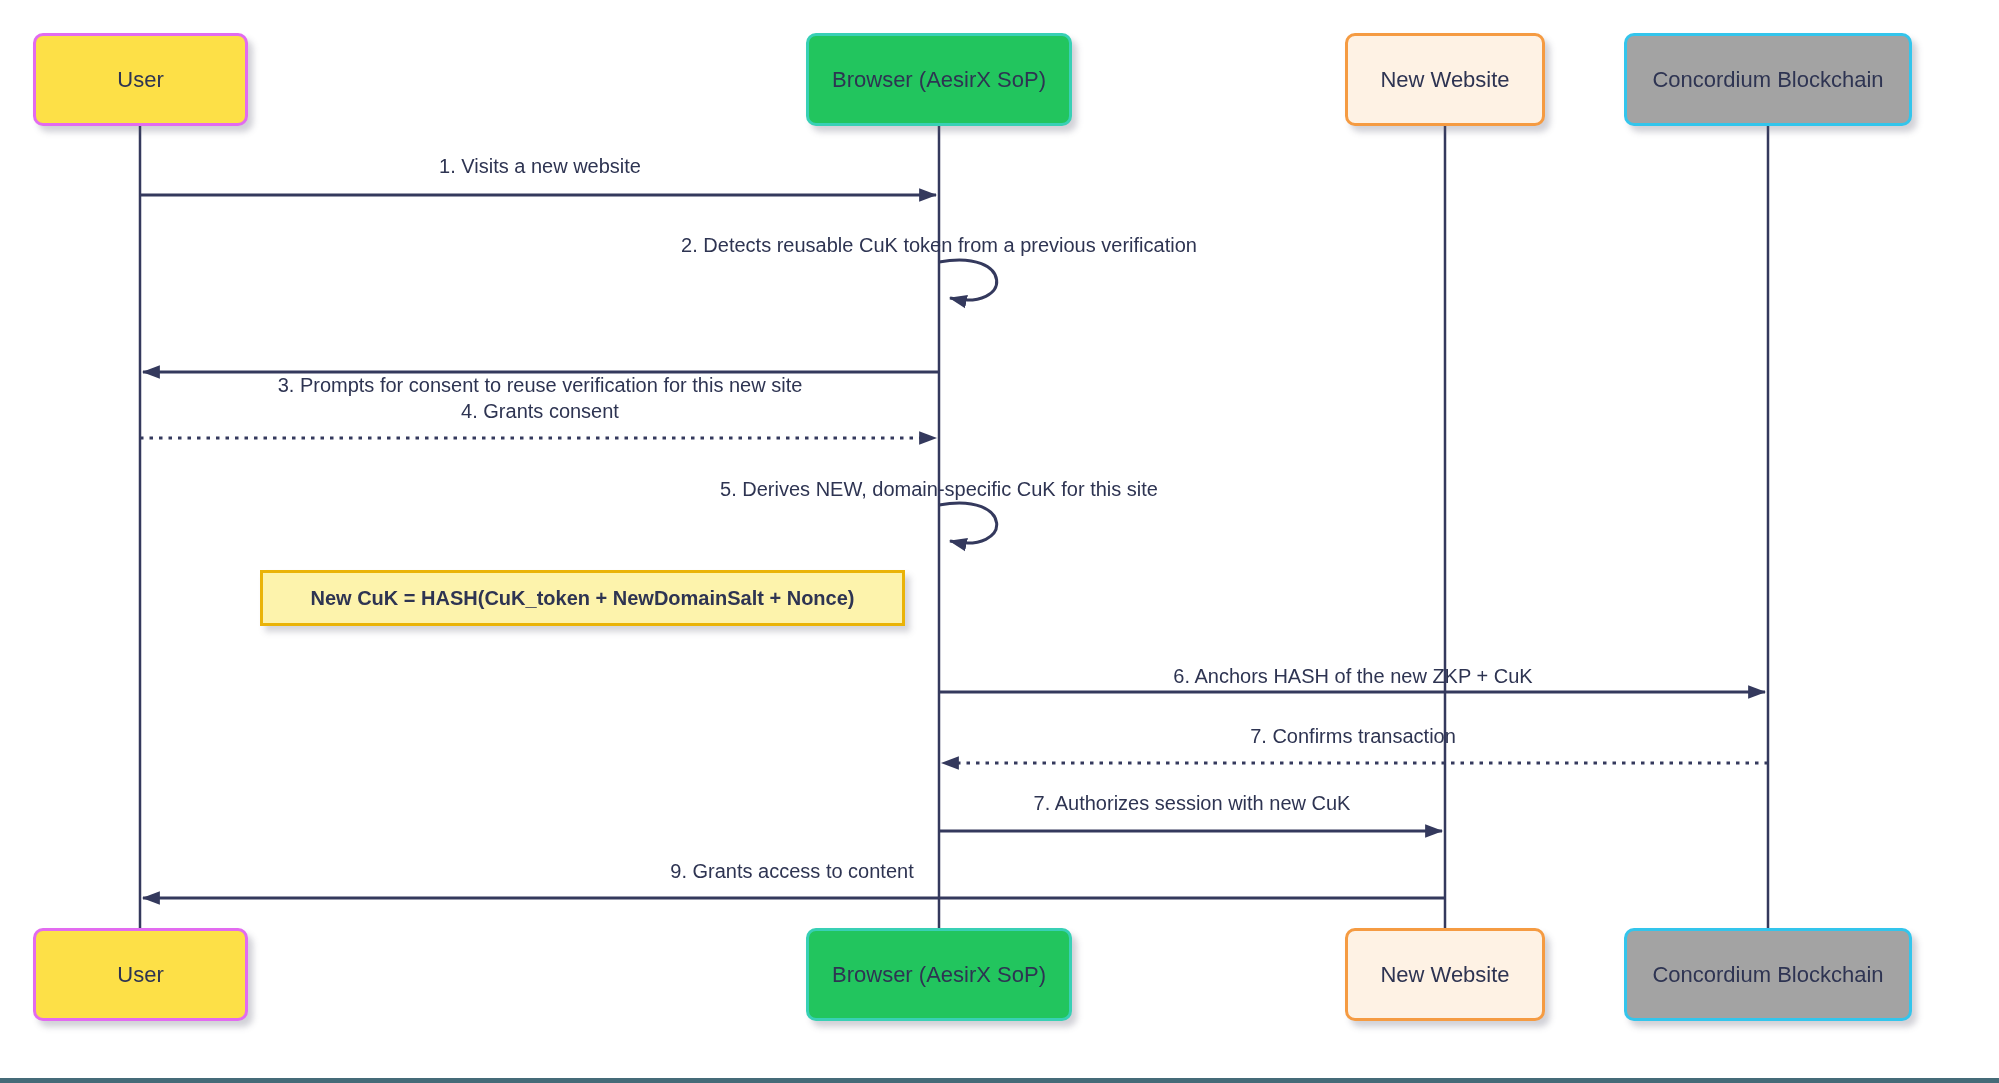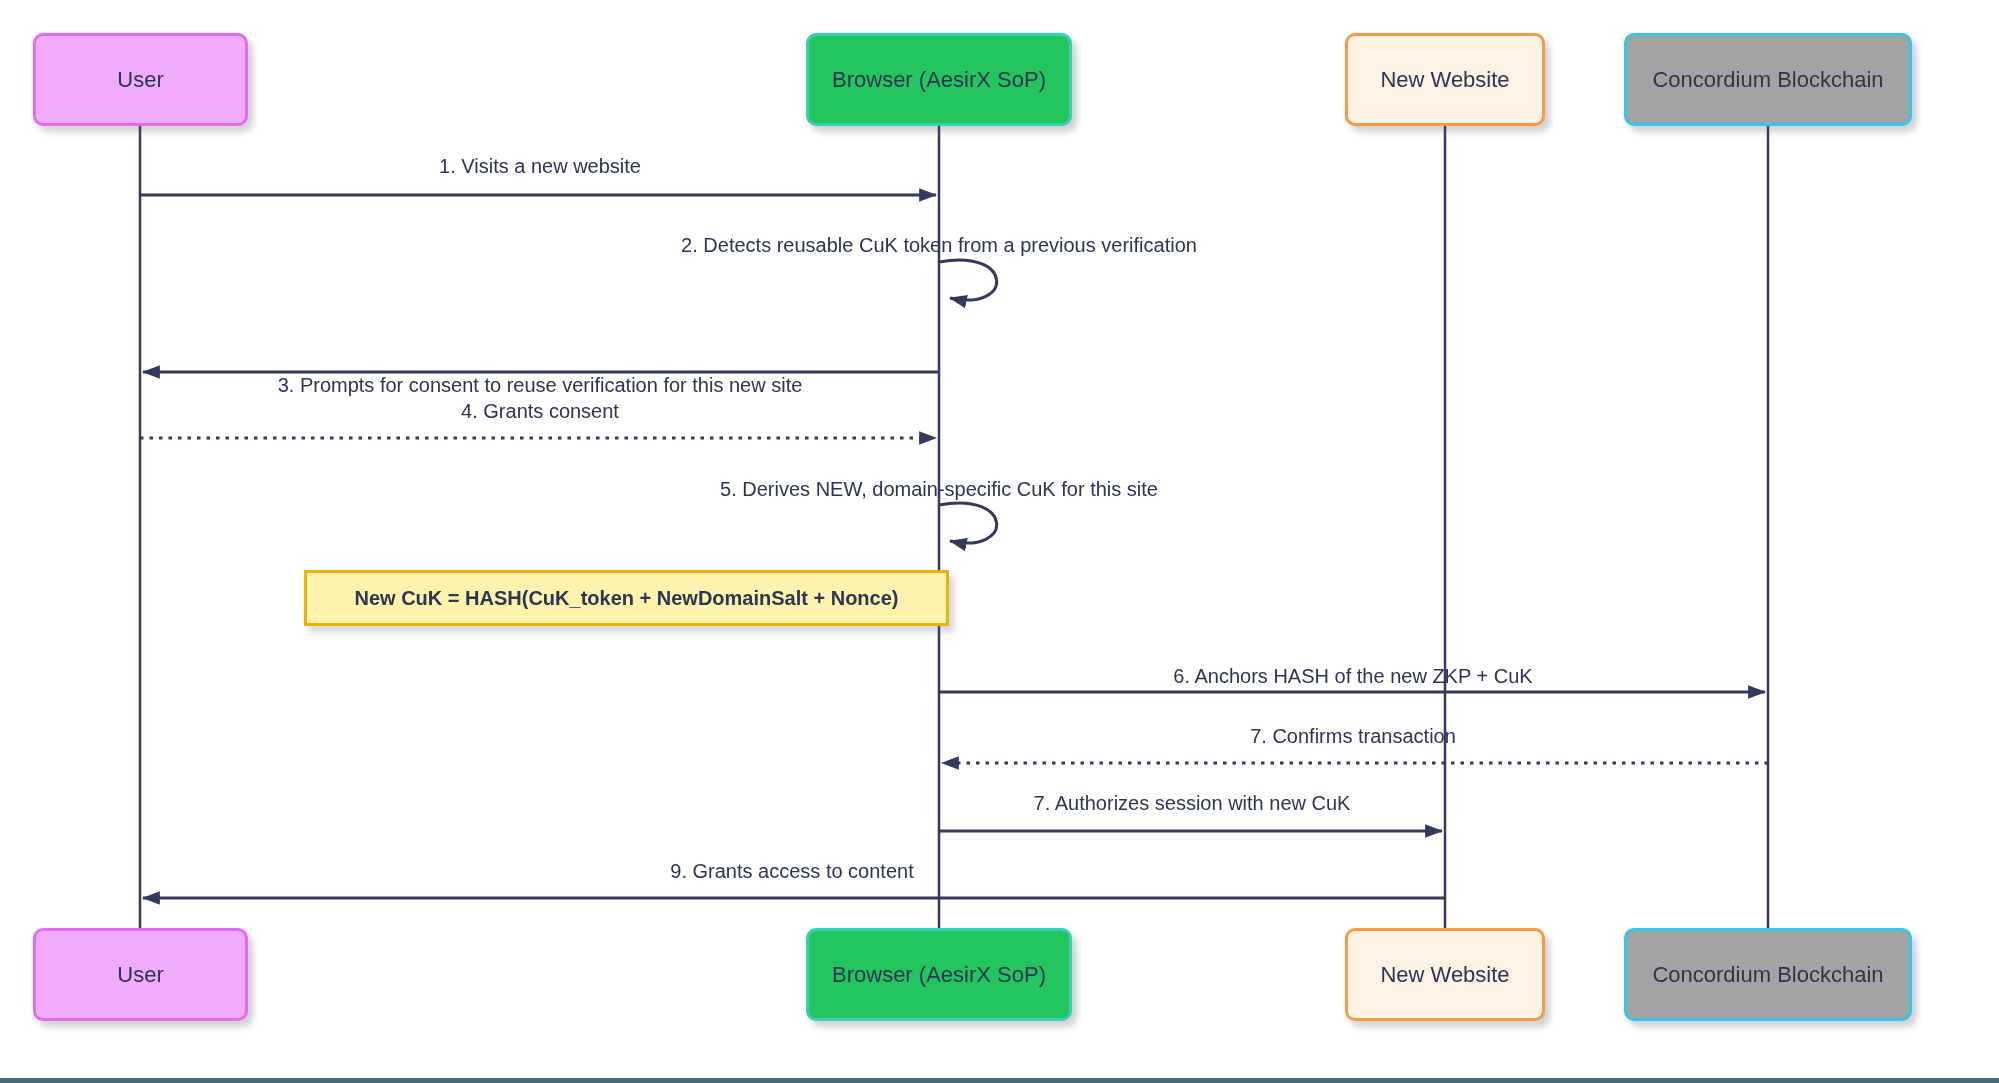--- a/index.html
+++ b/index.html
@@ -20,21 +20,21 @@
     border: 3px solid;
     display: flex;
     align-items: center;
     justify-content: center;
     font-size: 22px;
     color: #2e3452;
     box-shadow: 5px 6px 6px rgba(90, 90, 110, 0.28);
     box-sizing: border-box;
     white-space: nowrap;
   }
-  .actor.user    { background: #f0abfc; border-color: #e26bf0; }
+  .actor.user    { background: #fde047; border-color: #e26bf0; }
   .actor.browser { background: #22c55e; border-color: #38d0b5; }
   .actor.website { background: #fef2e4; border-color: #f59b42; }
   .actor.chain   { background: #a3a3a3; border-color: #33c5ec; }
 
   .msg {
     position: absolute;
     transform: translateX(-50%);
     white-space: nowrap;
     font-size: 20px;
     line-height: 26px;
@@ -51,21 +51,20 @@
     border: 3px solid #eab308;
     box-sizing: border-box;
     display: flex;
     align-items: center;
     justify-content: center;
     font-size: 20px;
     font-weight: 700;
     color: #2e3452;
     box-shadow: 5px 6px 6px rgba(90, 90, 110, 0.25);
     white-space: nowrap;
-    margin-left: 44px;
   }
 
   .bottom-bar {
     position: absolute;
     left: 0; bottom: 0;
     width: 100%; height: 5px;
     background: #456b78;
   }
 </style>
 </head>

